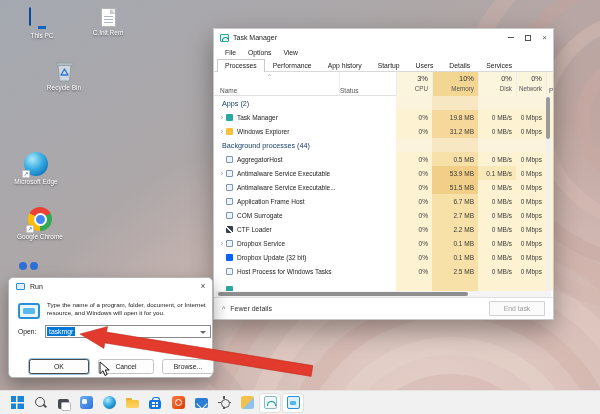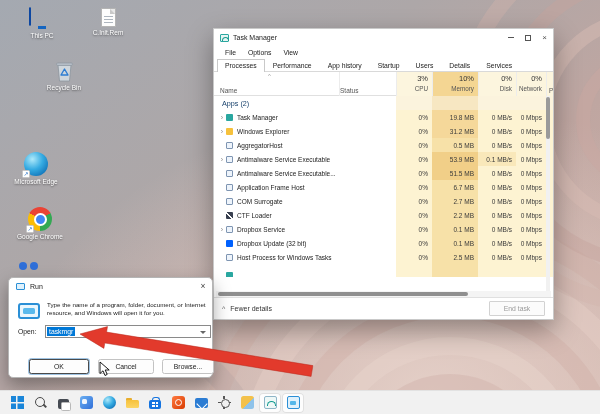--- a/index.html
+++ b/index.html
@@ -339,20 +339,28 @@
           <span class="rowname">
             <span class="expander">›</span>
             <span class="pic pic-folder"></span>
             <span class="pname">Windows Explorer</span>
           </span>
           <span class="val b-cpu">0%</span>
           <span class="val b-mem">31.2 MB</span>
           <span class="val b-disk">0 MB/s</span>
           <span class="val b-net">0 Mbps</span>
         </div>
+        <div class="tm-row group">
+          <span class="cellband b-cpu g0"></span>
+          <span class="cellband b-mem g1"></span>
+          <span class="cellband b-disk g0"></span>
+          <span class="cellband b-net g0"></span>
+          <span class="cellband b-pow g0"></span>
+          <span class="gname">Background processes (44)</span>
+        </div>
         <div class="tm-row">
           <span class="cellband b-cpu h0"></span>
           <span class="cellband b-mem h1"></span>
           <span class="cellband b-disk h0"></span>
           <span class="cellband b-net h0"></span>
           <span class="cellband b-pow h0"></span>
           <span class="rowname">
             <span class="expander"></span>
             <span class="pic pic-generic"></span>
             <span class="pname">AggregatorHost</span>

